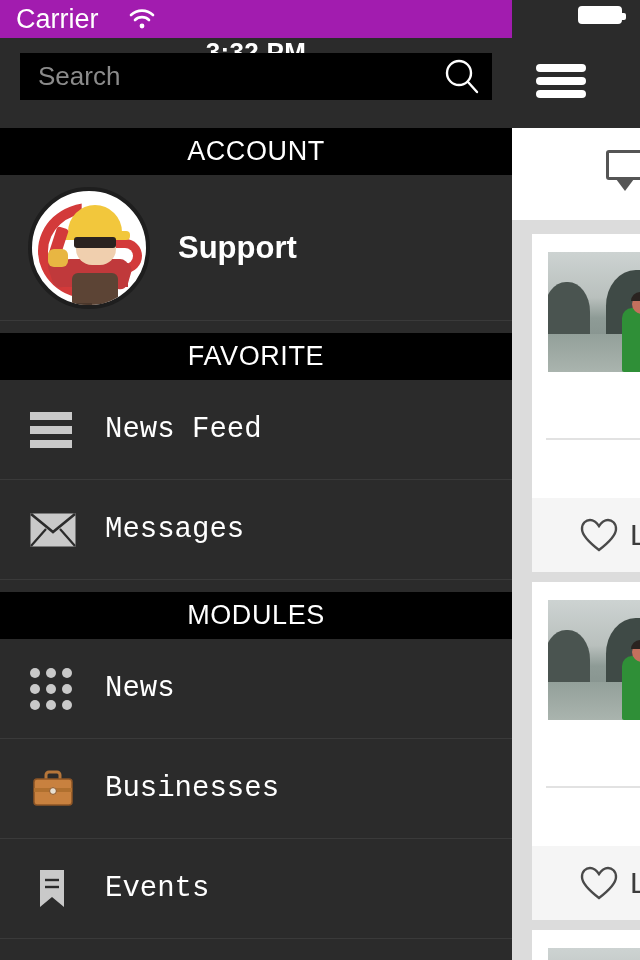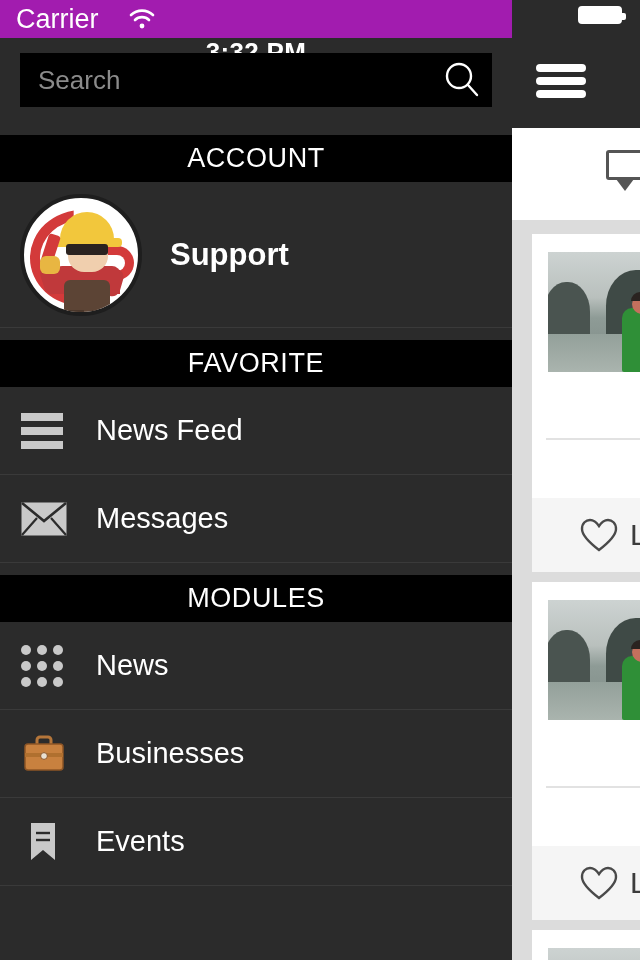--- a/index.html
+++ b/index.html
@@ -119,49 +119,50 @@
   #wifi-icon svg { display: block; }
   #clock-label {
     position: absolute; left: 0; right: 0; top: 5px;
     text-align: center; color: #ffffff; font-size: 26px; font-weight: bold;
     letter-spacing: .3px;
     margin-top: 32px;
   }
 
   #search-wrap { background: #2b2b2b; padding: 15px 20px 16px 20px; }
   #search-field {
-    position: relative; height: 54px; background: #000000;
+    position: relative; height: 47px; background: #000000;
     display: flex; align-items: center;
   }
   #search-input {
     flex: 1; background: transparent; border: 0; outline: none;
     color: #ffffff; font-size: 26px; padding-left: 18px;
     font-family: "Liberation Sans", sans-serif;
   }
   #search-input::placeholder { color: #8b8b8b; }
   #search-icon { width: 60px; height: 54px; display: flex; align-items: center; justify-content: center; }
   #search-icon svg { display: block; }
 
   .section-header {
     background: #000000; height: 47px;
     display: flex; align-items: center; justify-content: center;
     color: #ffffff; font-size: 27px; letter-spacing: .6px; margin-top: 12px;
   }
   .menu-row {
-    height: 88px; background: #2b2b2b;
+    height: 100px; background: #2b2b2b;
     display: flex; align-items: center;
     border-bottom: 1px solid #3a3a3a;
-    padding-left: 21px;
+    padding-left: 30px;
+    font-family: Liberation Mono, monospace;
   }
   .menu-icon { width: 58px; flex: none; display: flex; align-items: center; justify-content: flex-start; }
   .menu-label { color: #ffffff; font-size: 29px; margin-left: 17px; }
 
   .account-row {
     height: 146px; background: #2b2b2b;
-    display: flex; align-items: center; padding-left: 20px;
+    display: flex; align-items: center; padding-left: 28px;
     border-bottom: 1px solid #3a3a3a;
   }
   #avatar {
     width: 122px; height: 122px; border-radius: 50%;
     background: #ffffff; position: relative; overflow: hidden;
     border: 4px solid #1e1e1e; flex: none;
   }
   #avatar .wrench-bg {
     position: absolute; left: 6px; top: 12px; width: 104px; height: 96px;
     border: 10px solid #d33a3a; border-radius: 50%;

